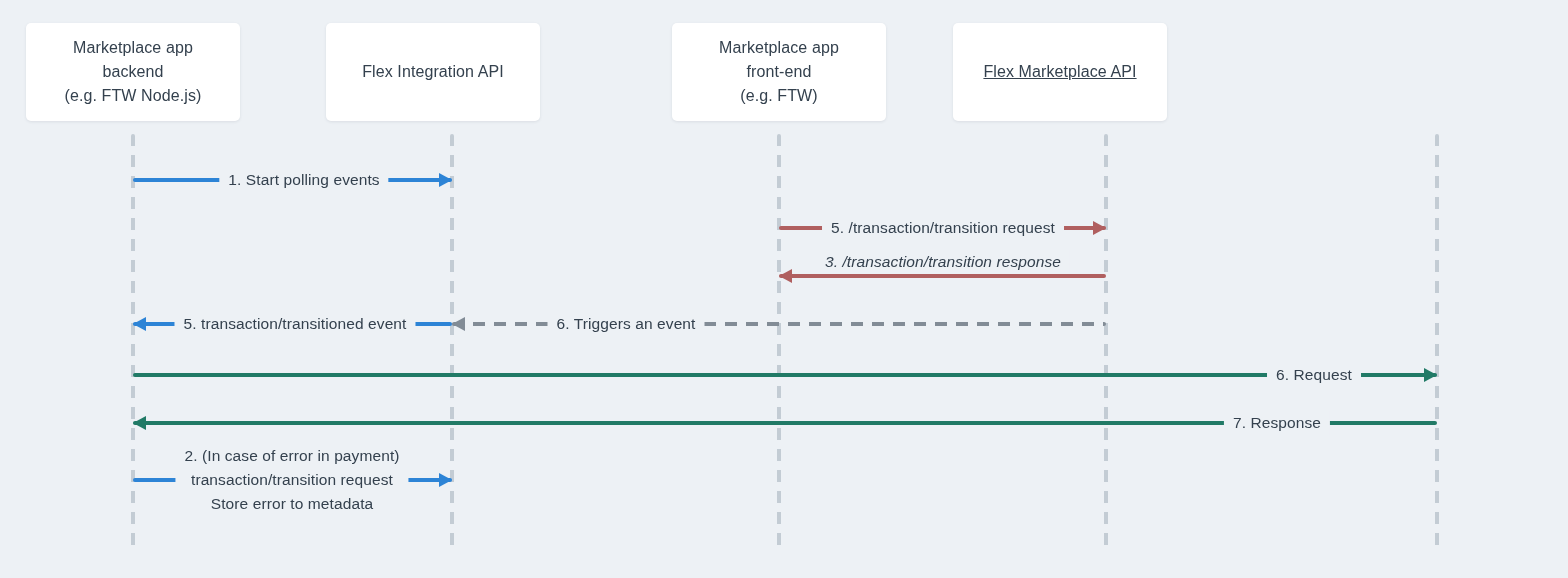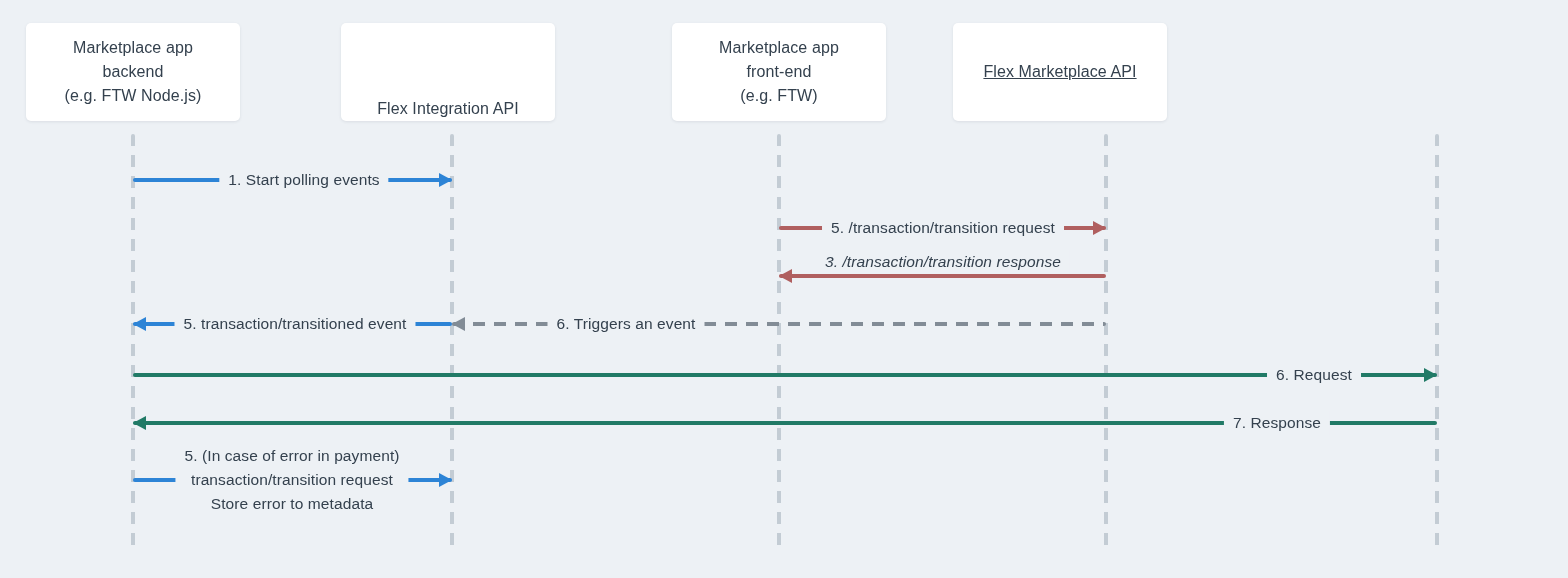--- a/index.html
+++ b/index.html
@@ -71,21 +71,21 @@
 <body>
 
 <div id="stage">
     <div class="lifeline" style="left: 131px; top: 134px; height: 416px;"></div>
     <div class="actor-box" style="left: 26px;">
       <div class="actor-label">Marketplace app
 backend
 (e.g. FTW Node.js)</div>
     </div>
     <div class="lifeline" style="left: 450px; top: 134px; height: 416px;"></div>
-    <div class="actor-box" style="left: 341px; align-items: flex-end;">
+    <div class="actor-box" style="left: 326px;">
       <div class="actor-label">Flex Integration API</div>
     </div>
     <div class="lifeline" style="left: 777px; top: 134px; height: 416px;"></div>
     <div class="actor-box" style="left: 672px;">
       <div class="actor-label">Marketplace app
 front-end
 (e.g. FTW)</div>
     </div>
     <div class="lifeline" style="left: 1104px; top: 134px; height: 416px;"></div>
     <div class="actor-box" style="left: 953px; text-decoration: underline;">
@@ -108,16 +108,16 @@
     <div class="msg-head" style="top: 317px; left: 133px; border-right: 13px solid rgb(45, 132, 214);"></div>
     <div class="msg-label" style="left: 295px; top: 324px;">5. transaction/transitioned event</div>
     <div class="msg-line" style="left: 133px; top: 373px; width: 1304px; background: rgb(33, 122, 102);"></div>
     <div class="msg-head" style="top: 368px; left: 1424px; border-left: 13px solid rgb(33, 122, 102);"></div>
     <div class="msg-label" style="left: 1314px; top: 375px;">6. Request</div>
     <div class="msg-line" style="left: 133px; top: 421px; width: 1304px; background: rgb(33, 122, 102);"></div>
     <div class="msg-head" style="top: 416px; left: 133px; border-right: 13px solid rgb(33, 122, 102);"></div>
     <div class="msg-label" style="left: 1277px; top: 423px;">7. Response</div>
     <div class="msg-line" style="left: 133px; top: 478px; width: 319px; background: rgb(45, 132, 214);"></div>
     <div class="msg-head" style="top: 473px; left: 439px; border-left: 13px solid rgb(45, 132, 214);"></div>
-    <div class="msg-label" style="left: 292px; top: 480px;">5. (In case of error in payment)
+    <div class="msg-label" style="left: 292px; top: 480px;">2. (In case of error in payment)
 transaction/transition request
 Store error to metadata</div>
   </div>
 
 </body></html>

